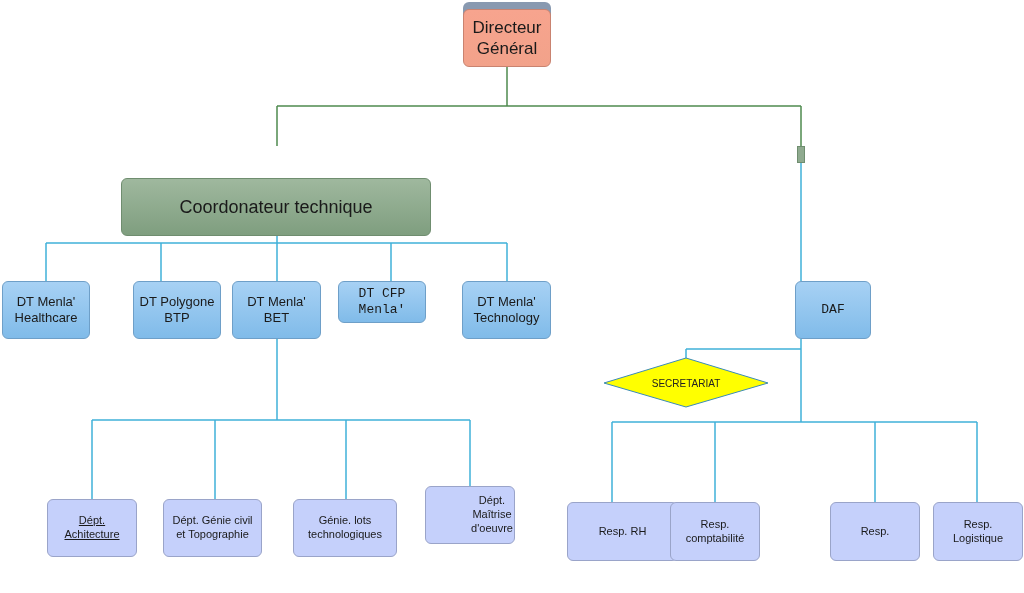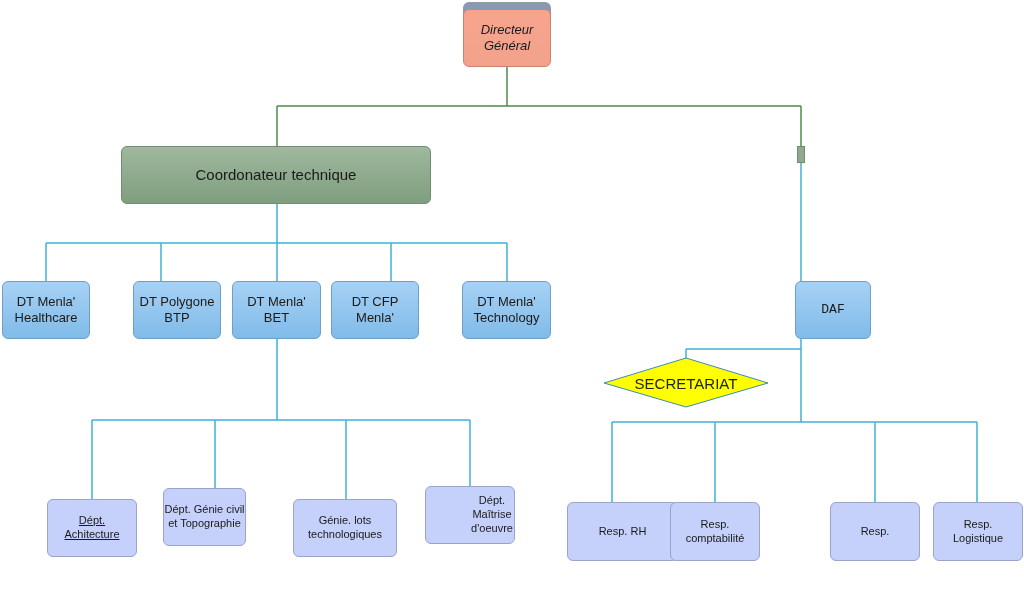--- a/index.html
+++ b/index.html
@@ -3,30 +3,30 @@
 <meta charset="utf-8">
 <style>
   html, body { margin:0; padding:0; background:#ffffff; }
   body { width:1024px; height:593px; position:relative; overflow:hidden;
          font-family:"Liberation Sans", sans-serif; }
   svg.lines { position:absolute; left:0; top:0; width:1024px; height:593px; }
   .node { position:absolute; box-sizing:border-box; border-radius:6px;
           display:flex; align-items:center; justify-content:center; text-align:center;
           color:#1a1a1a; line-height:1.25; }
   .node span { display:block; white-space:pre-line; }
-  .dg { background:linear-gradient(#f7a48e,#f2a28a); border:1px solid #c98370; font-size:13px;font-style:italic; }
+  .dg { background:linear-gradient(#f7a48e,#f2a28a); border:1px solid #c98370; font-size:17px; }
   .dg-tab { position:absolute; left:463px; top:2px; width:88px; height:14px;
             background:#8899b0; border-radius:6px 6px 0 0; }
-  .coord { background:linear-gradient(#9fb89e,#7f9e7f); border:1px solid #6f8d6f; font-size:15px; }
+  .coord { background:linear-gradient(#9fb89e,#7f9e7f); border:1px solid #6f8d6f; font-size:18px;margin-top:32px; }
   .dt { background:linear-gradient(#a7d1f4,#80bbe9); border:1px solid #6e9fc8; font-size:13px; }
   .dept { background:#c5d0fb; border:1px solid #9aa4c9; font-size:11px; }
   .conn-box { position:absolute; left:797px; top:146px; width:8px; height:17px;
               background:#8faa8f; border:1px solid #6f8d6f; box-sizing:border-box; }
   .sec-label { position:absolute; left:605px; top:370px; width:162px; height:26px;
-               display:flex; align-items:center; justify-content:center; font-size:15px; color:#222; }
+               display:flex; align-items:center; justify-content:center; font-size:10px; color:#222; }
 </style>
 </head>
 <body>
 
 <svg class="lines">
 
   <g stroke="#4e8a4e" stroke-width="1.5" fill="none">
     <path d="M507 67 V106"></path>
     <path d="M277 106 H801"></path>
     <path d="M277 106 V146"></path>
@@ -78,40 +78,40 @@
 Healthcare</span>
 </div>
 <div class="node dt" style="left:117px;top:281px;width:88px;height:58px;margin-left:16px;">
   <span>DT Polygone
 BTP</span>
 </div>
 <div class="node dt" style="left:232px;top:281px;width:89px;height:58px;">
   <span>DT Menla'
 BET</span>
 </div>
-<div class="node dt" style="left:331px;top:281px;width:88px;height:58px;">
+<div class="node dt" style="left:338px;top:281px;width:88px;height:42px;font-family:Liberation Mono, monospace;">
   <span>DT CFP
 Menla'</span>
 </div>
 <div class="node dt" style="left:462px;top:281px;width:89px;height:58px;">
   <span>DT Menla'
 Technology</span>
 </div>
 
 <div class="node dt" style="left:795px;top:281px;width:76px;height:58px;font-family:Liberation Mono, monospace;">
   <span>DAF</span>
 </div>
 
 <div class="sec-label">SECRETARIAT</div>
 
 <div class="node dept" style="left:47px;top:499px;width:90px;height:58px;text-decoration:underline;">
   <span>Dépt.
 Achitecture</span>
 </div>
-<div class="node dept" style="left:163px;top:488px;width:83px;height:58px;">
+<div class="node dept" style="left:163px;top:499px;width:99px;height:58px;">
   <span>Dépt. Génie civil
 et Topographie</span>
 </div>
 <div class="node dept" style="left:293px;top:499px;width:104px;height:58px;">
   <span>Génie. lots
 technologiques</span>
 </div>
 <div class="node dept" style="left:425px;top:486px;width:90px;height:58px;padding-left:44px;">
   <span>Dépt. Maîtrise
 d'oeuvre</span>

